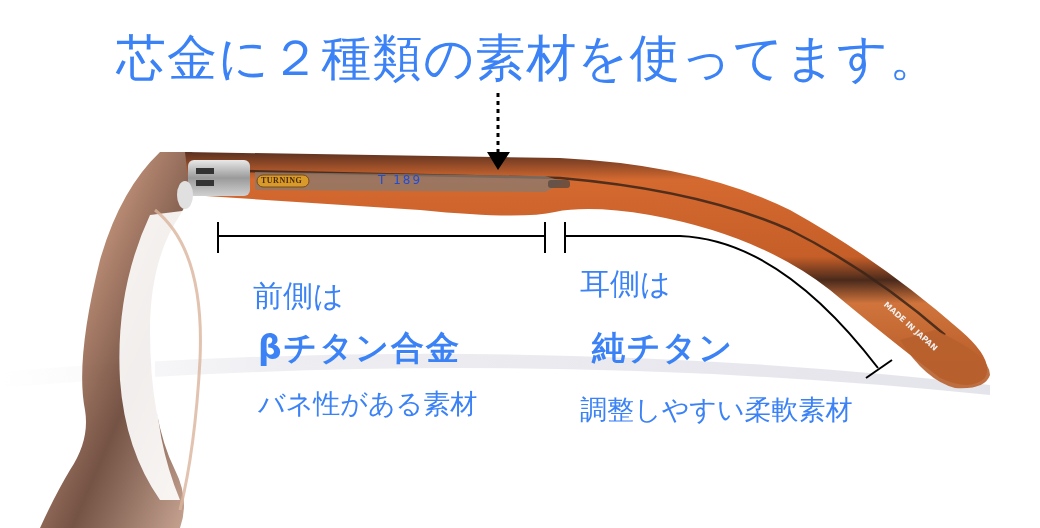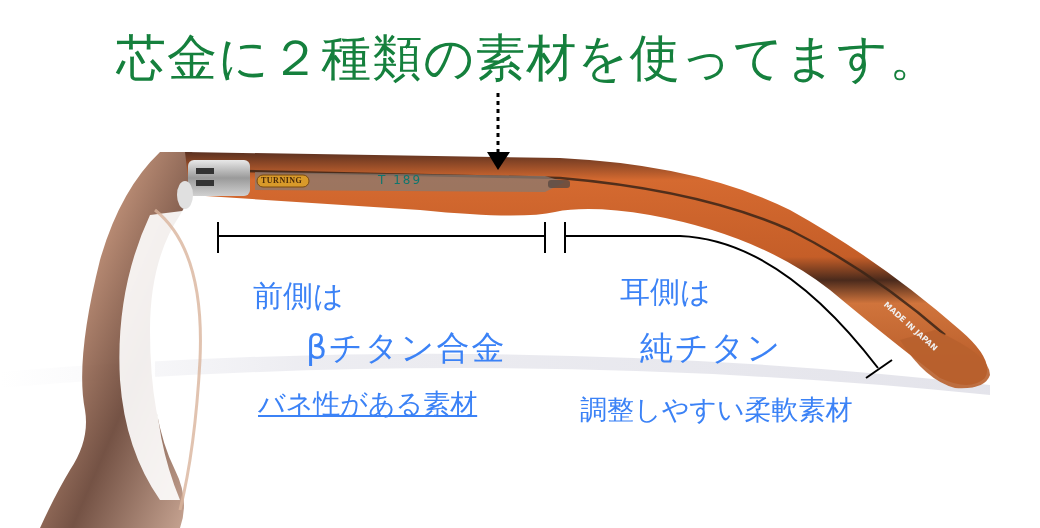--- a/index.html
+++ b/index.html
@@ -1,23 +1,23 @@
 <!DOCTYPE html>
 <html><head>
   <meta charset="utf-8">
   <style>
     html, body { margin: 0; padding: 0; background: #ffffff; }
     body { width: 1040px; height: 528px; position: relative; overflow: hidden;
            font-family: "DejaVu Sans", "Liberation Sans", sans-serif; color: #111; }
     .stage { position: absolute; left: 0; top: 0; width: 1040px; height: 528px; }
     .headline { position: absolute; left: 116px; top: 28px; font-size: 50px; line-height: 60px;
-                letter-spacing: 1px; color: #15803d; white-space: nowrap; }
+                letter-spacing: 1px; color: #3b82f6; white-space: nowrap; }
     .label { position: absolute; white-space: nowrap; color: #3b82f6; }
     .side-title { font-size: 30px; line-height: 36px; }
-    .material { font-size: 33px; line-height: 40px; font-weight: normal; letter-spacing: 2px; margin-left: 48px; }
+    .material { font-size: 33px; line-height: 40px; font-weight: bold; letter-spacing: 2px; }
     .desc { font-size: 27px; line-height: 32px; }
     svg { position: absolute; left: 0; top: 0; }
   </style>
 </head>
 <body>
 
 <div class="stage">
 
   <svg width="1040" height="528" viewBox="0 0 1040 528">
     <defs>
@@ -92,25 +92,25 @@
       <path d="M 565 236 L 680 236 Q 780 240 878 368" fill="none" stroke="#000" stroke-width="2"></path>
       <line x1="866" y1="378" x2="892" y2="360" stroke="#000" stroke-width="2"></line>
     </g>
   </svg>
 
   <div class="headline">芯金に２種類の素材を使ってます。</div>
 
   <div>
     <div class="label side-title" style="left:253px; top:278px;">前側は</div>
     <div class="label material" style="left:258px; top:328px;">βチタン合金</div>
-    <div class="label desc" style="left:258px; top:388px;text-decoration:underline;">バネ性がある素材</div>
+    <div class="label desc" style="left:258px; top:388px;">バネ性がある素材</div>
   </div>
 
   <div>
-    <div class="label side-title" style="left:580px; top:274px;margin-left:40px;">耳側は</div>
+    <div class="label side-title" style="left:580px; top:266px;">耳側は</div>
     <div class="label material" style="left:592px; top:328px;">純チタン</div>
     <div class="label desc" style="left:580px; top:394px;text-align:center;">調整しやすい柔軟素材</div>
   </div>
 
   <div class="label" style="left:261px; top:176px; font-size:8px; font-weight:bold; color:#4a2a08; letter-spacing:0.5px;font-family:Liberation Serif, serif;">TURNING</div>
-  <div class="label" style="left:378px; top:173px; font-size:12px; color:#0f766e; letter-spacing:2px;">T 189</div>
+  <div class="label" style="left:378px; top:173px; font-size:12px; color:#1d4ed8; letter-spacing:2px;">T 189</div>
   <div class="label" style="left:888px; top:300px; font-size:8px; font-weight:bold; color:#f0f0f0; transform:rotate(42deg); transform-origin:left top;">MADE IN JAPAN</div>
 </div>
 
 </body></html>

